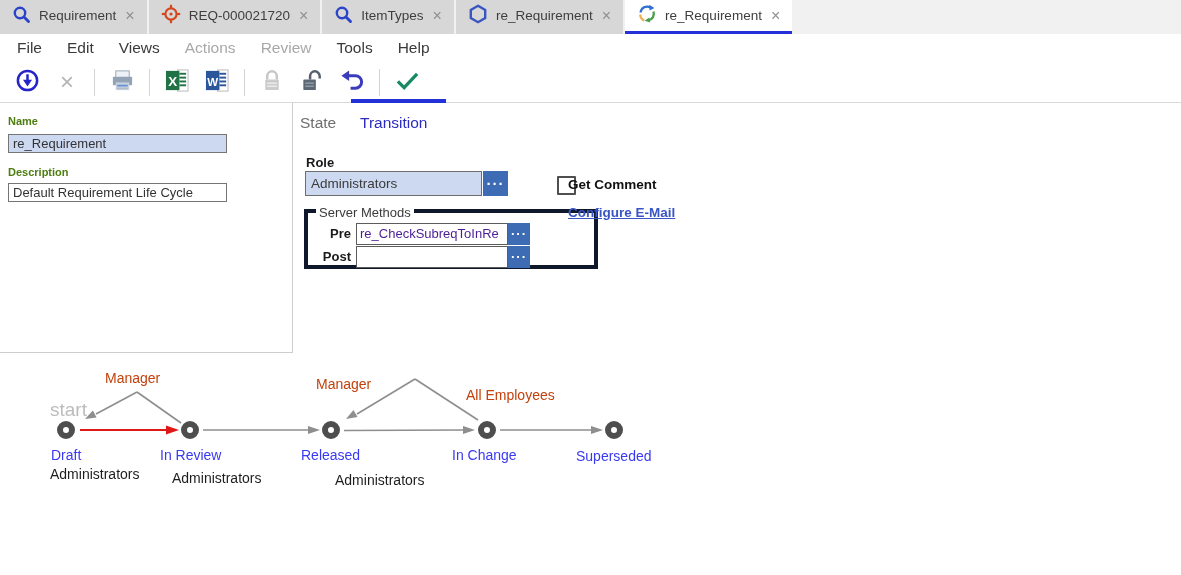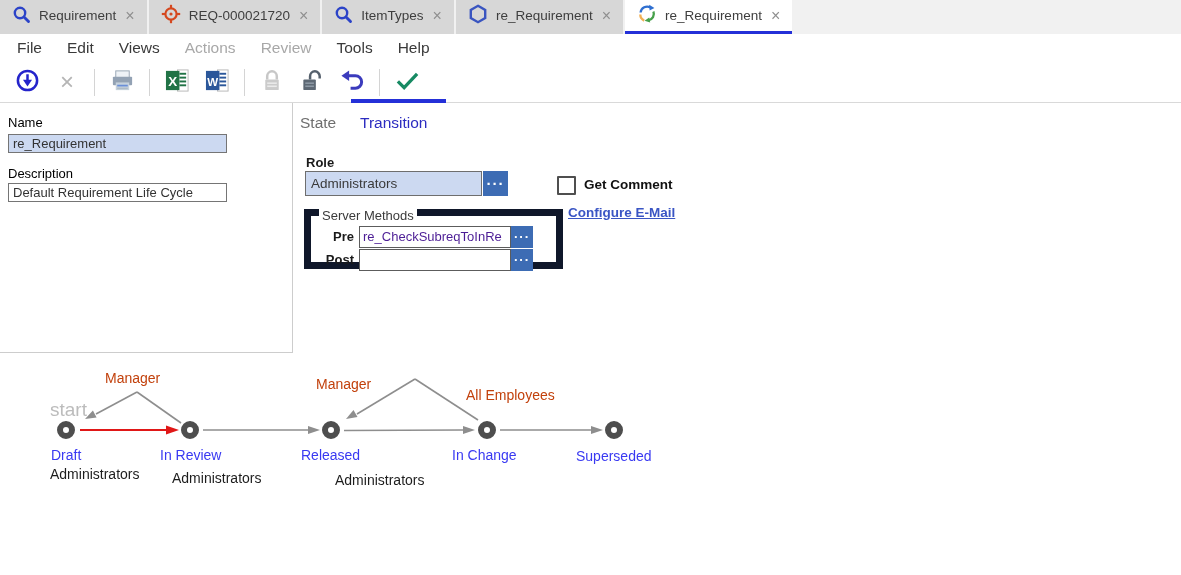--- a/index.html
+++ b/index.html
@@ -27,21 +27,21 @@
            border-bottom:1px solid #d9d9d9;box-sizing:border-box;
            display:flex;align-items:center;padding-left:7px;}
   .tbtn{width:28px;height:30px;margin:0 6px;display:flex;align-items:center;justify-content:center;}
   .tsep{width:1px;height:27px;background:#d4d4d4;margin:0 7px;}
   .x-glyph{font-size:24px;color:#b5b5b5;line-height:1;}
 
   
   .left-panel{position:absolute;left:0;top:103px;width:293px;height:250px;
               border-right:1px solid #cdcdcd;border-bottom:1px solid #cdcdcd;
               box-sizing:border-box;background:#fff;}
-  .form-label{position:absolute;font-size:13px;font-weight:normal;color:#000000;white-space:nowrap;}
+  .form-label{position:absolute;font-size:11px;font-weight:bold;color:#4d7c0f;white-space:nowrap;}
   .text-input{position:absolute;box-sizing:border-box;border:1px solid #757575;
               font-family:"Liberation Sans",sans-serif;font-size:13px;color:#333;
               padding:1px 4px;background:#fff;}
   .readonly{background:#ccd9f1;}
 
   
   .right-panel{position:absolute;left:294px;top:103px;width:886px;height:250px;background:#fff;}
   .ptab-indicator{position:absolute;left:57px;top:-4px;width:95px;height:4px;background:#2430d8;}
   .ptab{position:absolute;top:11px;font-size:15.5px;cursor:default;}
   .ptab.inactive{color:#6e6e6e;}
@@ -49,23 +49,23 @@
   .panel-label{position:absolute;font-size:13px;font-weight:bold;color:#1a1a1a;white-space:nowrap;}
   .role-row{position:absolute;left:11px;top:68px;display:flex;}
   .role-input{box-sizing:border-box;width:177px;height:25px;border:1px solid #6e6e6e;
               background:#ccd9f1;font-family:"Liberation Sans",sans-serif;font-size:13.5px;
               color:#3a3a3a;padding:1px 5px;}
   .ellipsis-btn{box-sizing:border-box;width:25px;height:25px;margin-left:1px;background:#3d6cb4;
                 color:#fff;font-weight:bold;font-size:15px;display:flex;align-items:center;
                 justify-content:center;letter-spacing:1px;cursor:pointer;}
   .checkbox{position:absolute;left:263px;top:73px;width:15px;height:15px;
             border:2px solid #4f4f4f;background:#fff;border-radius:1px;}
-  .checkbox-label{position:absolute;left:290px;top:74px;font-size:13.5px;font-weight:bold;color:#111;}
-  .sm-box{position:absolute;left:10px;top:106px;width:259px;height:60px;
-          border:7px solid #0f172a;box-sizing:border-box;}
+  .checkbox-label{position:absolute;left:274px;top:74px;font-size:13.5px;font-weight:bold;color:#111;}
+  .sm-box{position:absolute;left:10px;top:106px;width:294px;height:60px;
+          border:4px solid #0f172a;box-sizing:border-box;}
   .sm-legend{position:absolute;top:-8px;left:8px;background:#fff;padding:0 3px;
              font-size:13px;color:#3b3b3b;}
   .sm-row{display:flex;align-items:center;height:23px;}
   .sm-row.first{margin-top:9px;}
   .sm-label{width:48px;text-align:right;padding-right:5px;font-size:13px;font-weight:bold;color:#1a1a1a;box-sizing:border-box;}
   .sm-input{box-sizing:border-box;width:152px;height:22px;border:1px solid #5c5c5c;
             font-family:"Liberation Sans",sans-serif;font-size:13px;color:#4c1d95;padding:1px 3px;}
   .sm-btn{box-sizing:border-box;width:22px;height:22px;background:#3d6cb4;color:#fff;
           font-weight:bold;font-size:13px;display:flex;align-items:center;justify-content:center;
           letter-spacing:1px;cursor:pointer;}

